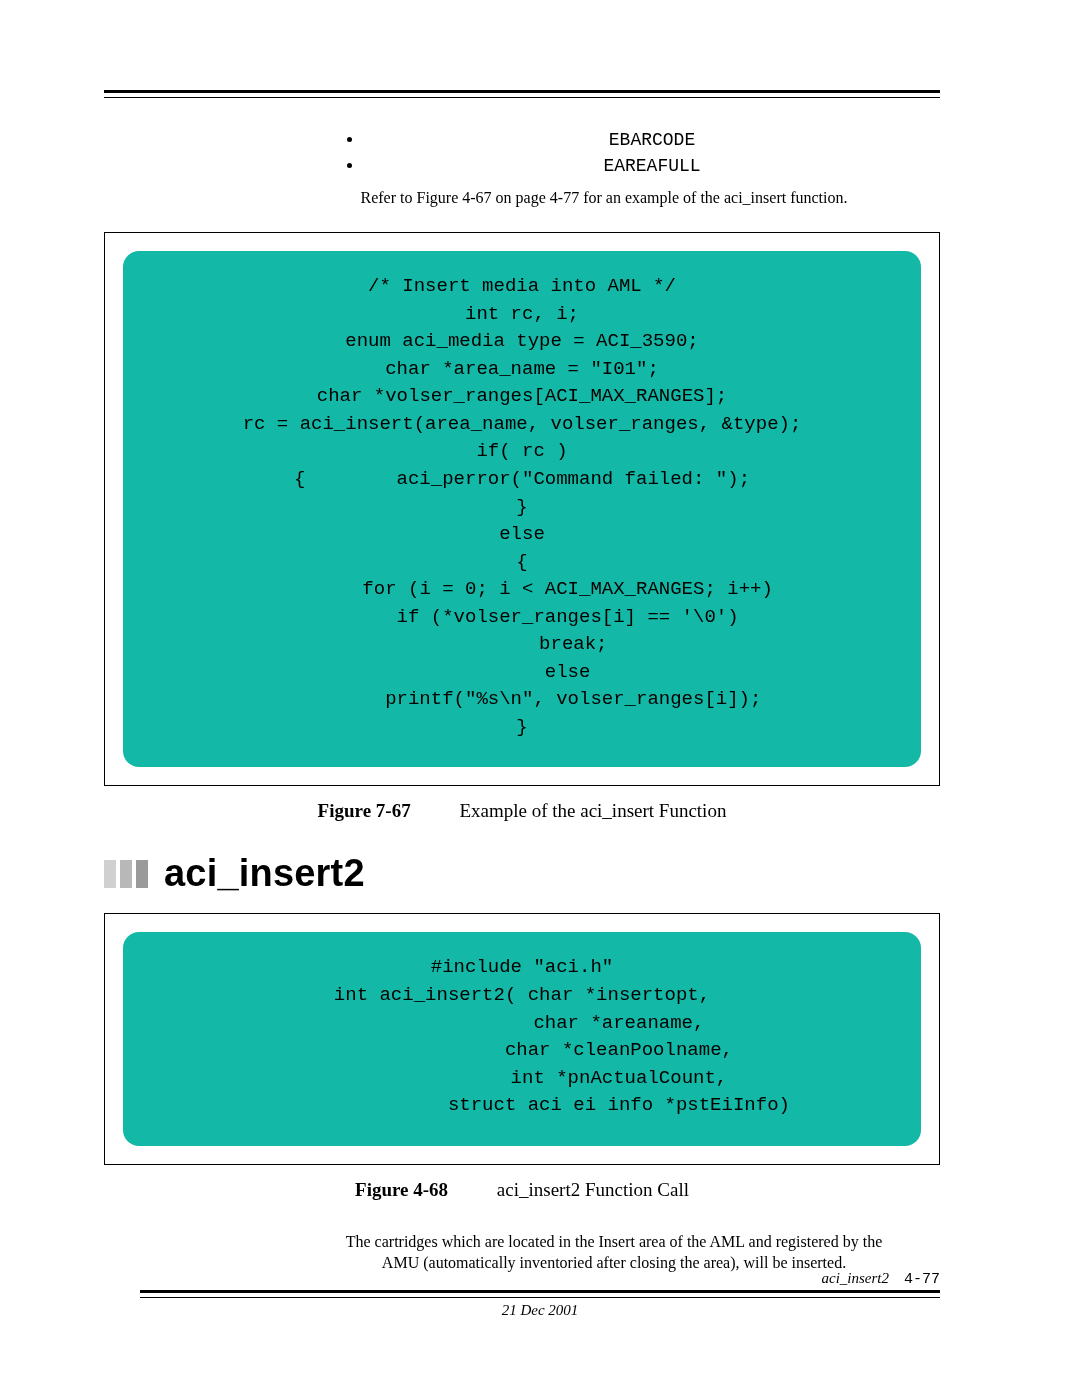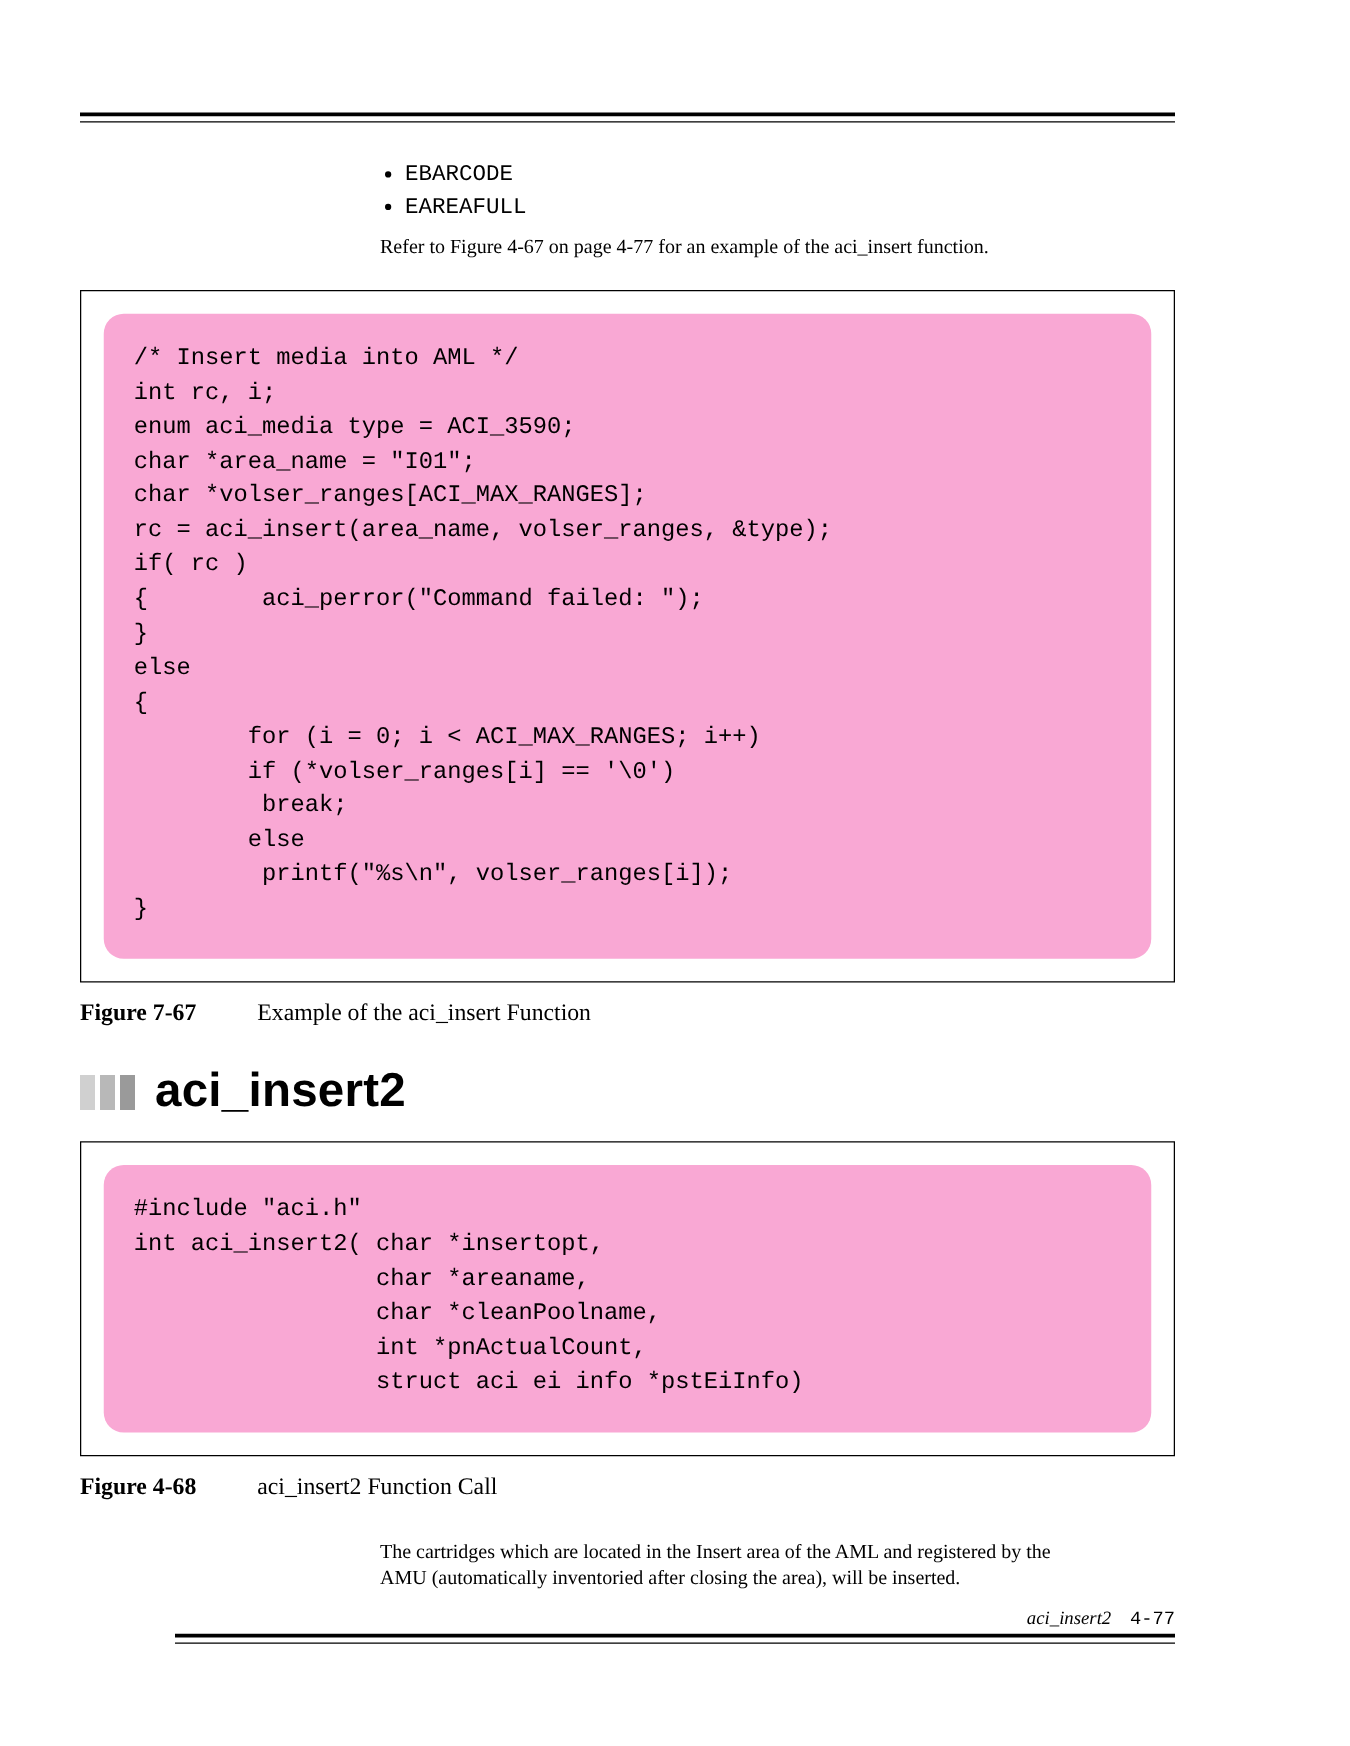--- a/index.html
+++ b/index.html
@@ -7,21 +7,22 @@
     padding: 0;
     background: #fff;
     font-family: "Times New Roman", Times, serif;
     color: #000;
   }
   .page {
     width: 1080px;
     height: 1397px;
     position: relative;
     box-sizing: border-box;
-    padding: 90px 140px 120px 64px;
+    padding: 90px 140px 120px 104px;
+    text-align: center;
   }
   .rule-double-top {
     border-top: 3px solid #000;
     height: 2px;
     margin-bottom: 2px;
   }
   .rule-thin {
     border-top: 1px solid #000;
     height: 0;
   }
@@ -49,21 +50,21 @@
     margin-top: 6px;
     margin-bottom: 24px;
     max-width: 520px;
   }
 
   .code-frame {
     border: 1.5px solid #000;
     padding: 18px;
   }
   .code-box {
-    background: #f9a8d4;
+    background: #14b8a6;
     border-radius: 16px;
     padding: 22px 24px 26px 24px;
     font-family: "Courier New", Courier, monospace;
     font-size: 19px;
     line-height: 1.45;
     white-space: pre;
   }
 
   .fig-caption {
     margin: 14px 0 30px 0;
@@ -201,15 +202,16 @@
   <div class="footer">
     <div class="footer-right">
       <span>aci_insert2</span>
       &nbsp;&nbsp;
       <span class="footnum">4-77</span>
     </div>
     <div class="footer-rules">
       <div class="rule-double-top"></div>
       <div class="rule-thin"></div>
     </div>
+    <div class="footer-left">21 Dec 2001</div>
   </div>
 
 </div>
 
 </body></html>

